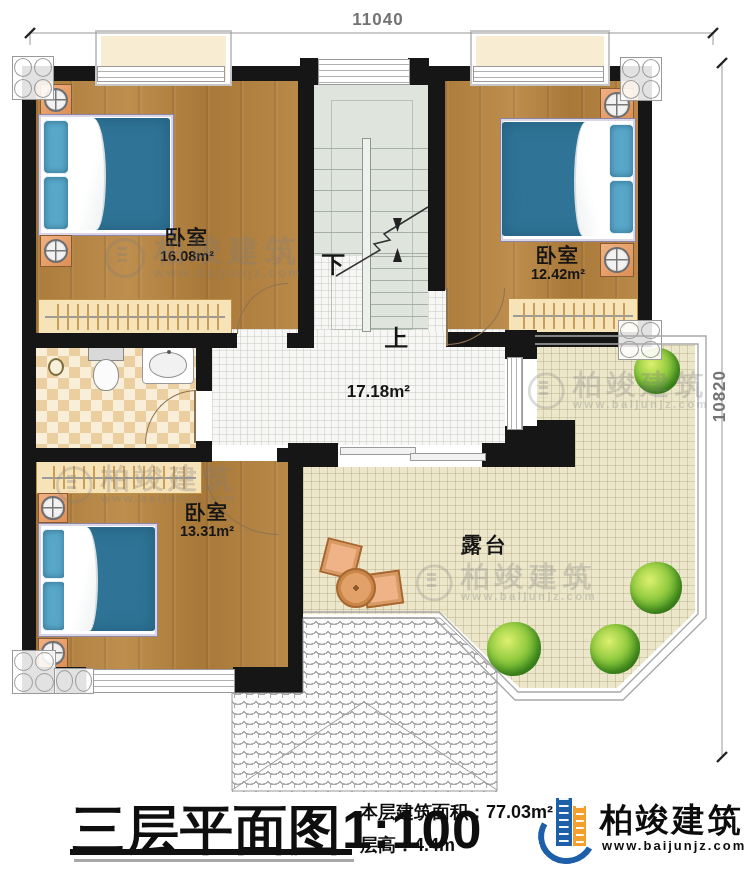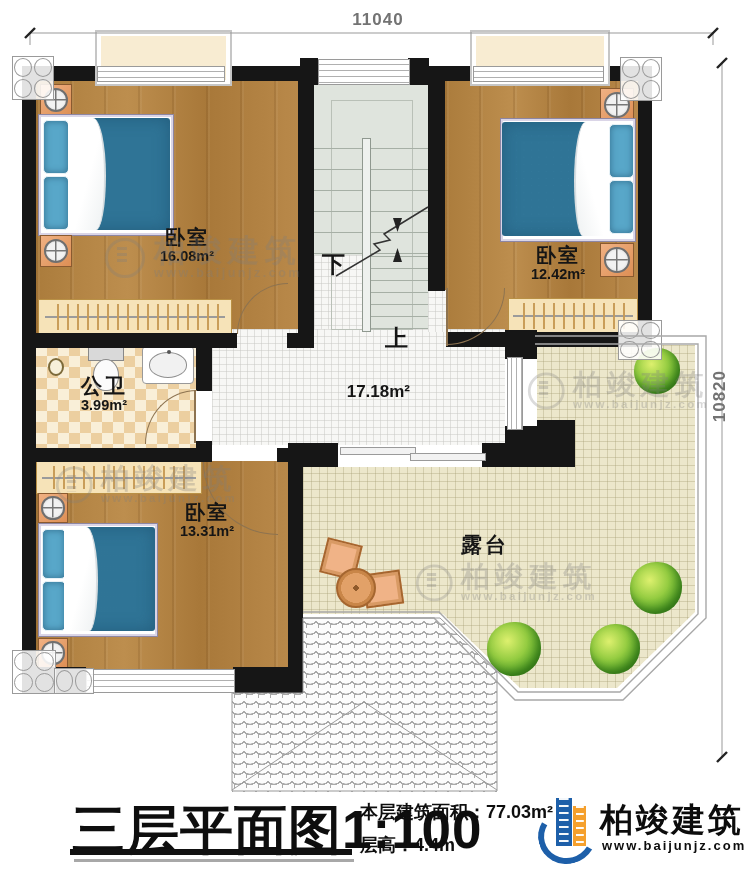--- a/index.html
+++ b/index.html
@@ -297,24 +297,20 @@
     <div class="rarea">16.08m²</div>
   </div>
   <div class="rlabel" style="left:488px;top:244px;">
     <div class="rname">卧室</div>
     <div class="rarea">12.42m²</div>
   </div>
   <div class="rlabel" style="left:137px;top:501px;">
     <div class="rname">卧室</div>
     <div class="rarea">13.31m²</div>
   </div>
-  <div class="rlabel" style="left:34px;top:374px;">
-    <div class="rname" style="font-size:21px;">公卫</div>
-    <div class="rarea">3.99m²</div>
-  </div>
   <div class="lone" style="left:270px;top:382px;width:140px;text-align:right;font-size:17px;">17.18m²</div>
   <div class="lone" style="left:430px;top:531px;width:110px;text-align:center;font-size:21px;letter-spacing:3px;">露台</div>
   <div class="dirlbl" style="left:322px;top:249px;">下</div>
   <div class="dirlbl" style="left:385px;top:323px;">上</div>
 
   <div class="dimlbl" style="left:333px;top:10px;width:90px;text-align:center;">11040</div>
   <div class="dimlbl vert" style="left:710px;top:370px;">10820</div>
 
   <div class="wm" style="left:105px;top:235px;">
     <div class="wm-badge"></div>

